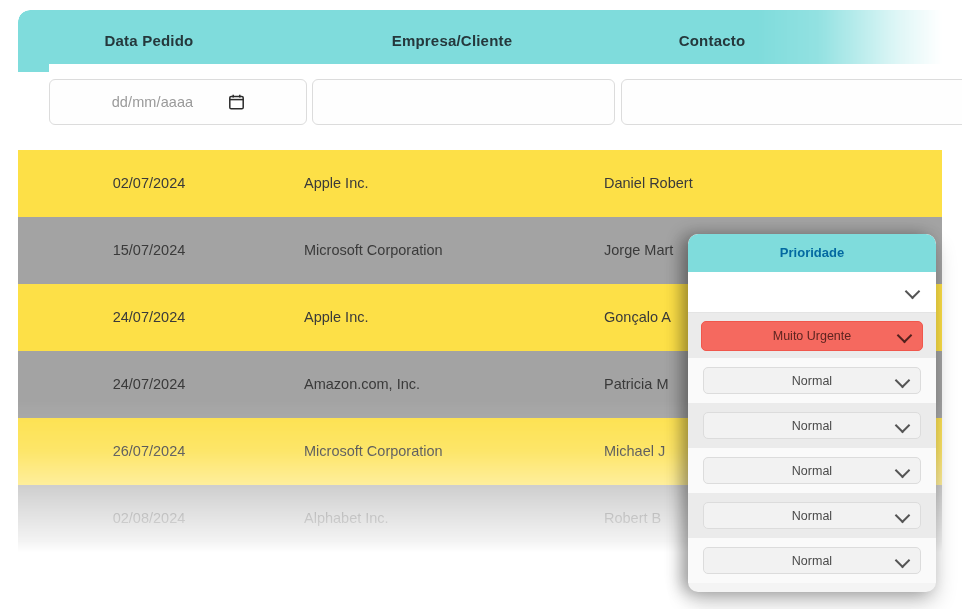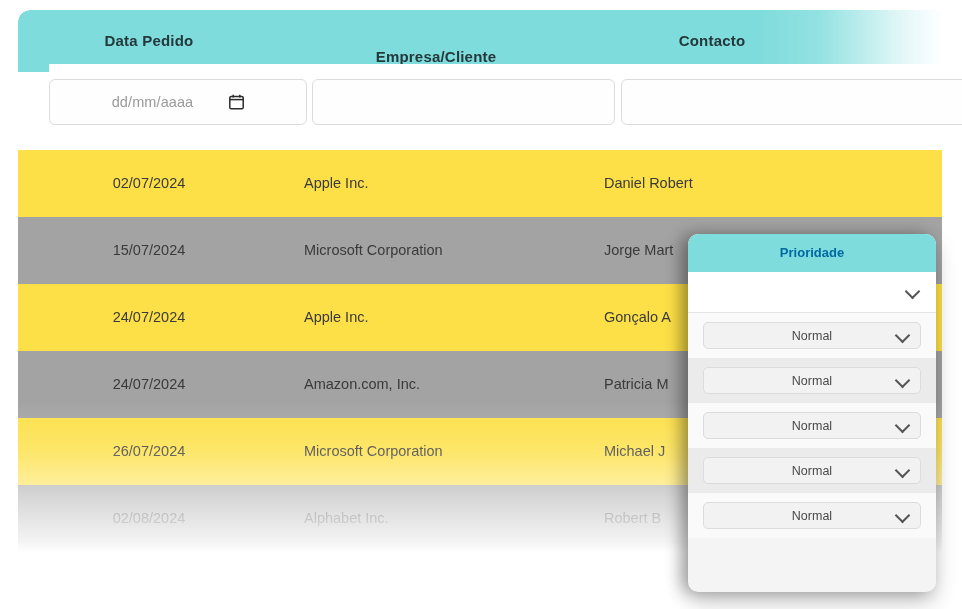--- a/index.html
+++ b/index.html
@@ -48,21 +48,21 @@
     top: 0;
     height: 62px;
     line-height: 62px;
     text-align: center;
     font-size: 15px;
     font-weight: bold;
     color: #25383c;
     letter-spacing: .2px;
   }
   #hdr-data     { left: 0px;   width: 262px; }
-  #hdr-empresa  { left: 262px; width: 312px; margin-top: 16px; }
+  #hdr-empresa  { left: 278px; width: 312px; }
   #hdr-contacto { left: 574px; width: 240px; }
 
   
   #filter-row {
     position: absolute;
     left: 0;
     top: 54px;
     width: 924px;
     height: 64px;
     background: #ffffff;
@@ -299,20 +299,26 @@
 
   <div id="priority-header">Prioridade</div>
 
   <div id="priority-filter-wrap">
     <div class="sel" id="priority-filter-select">
       <span></span>
       <span class="chev"></span>
     </div>
   </div>
 
+  <div class="pr-band odd">
+    <div class="sel pr-select urgent">
+      <span>Muito Urgente</span>
+      <span class="chev"></span>
+    </div>
+  </div>
 
   <div class="pr-band even">
     <div class="sel pr-select">
       <span>Normal</span>
       <span class="chev"></span>
     </div>
   </div>
 
   <div class="pr-band odd">
     <div class="sel pr-select">

